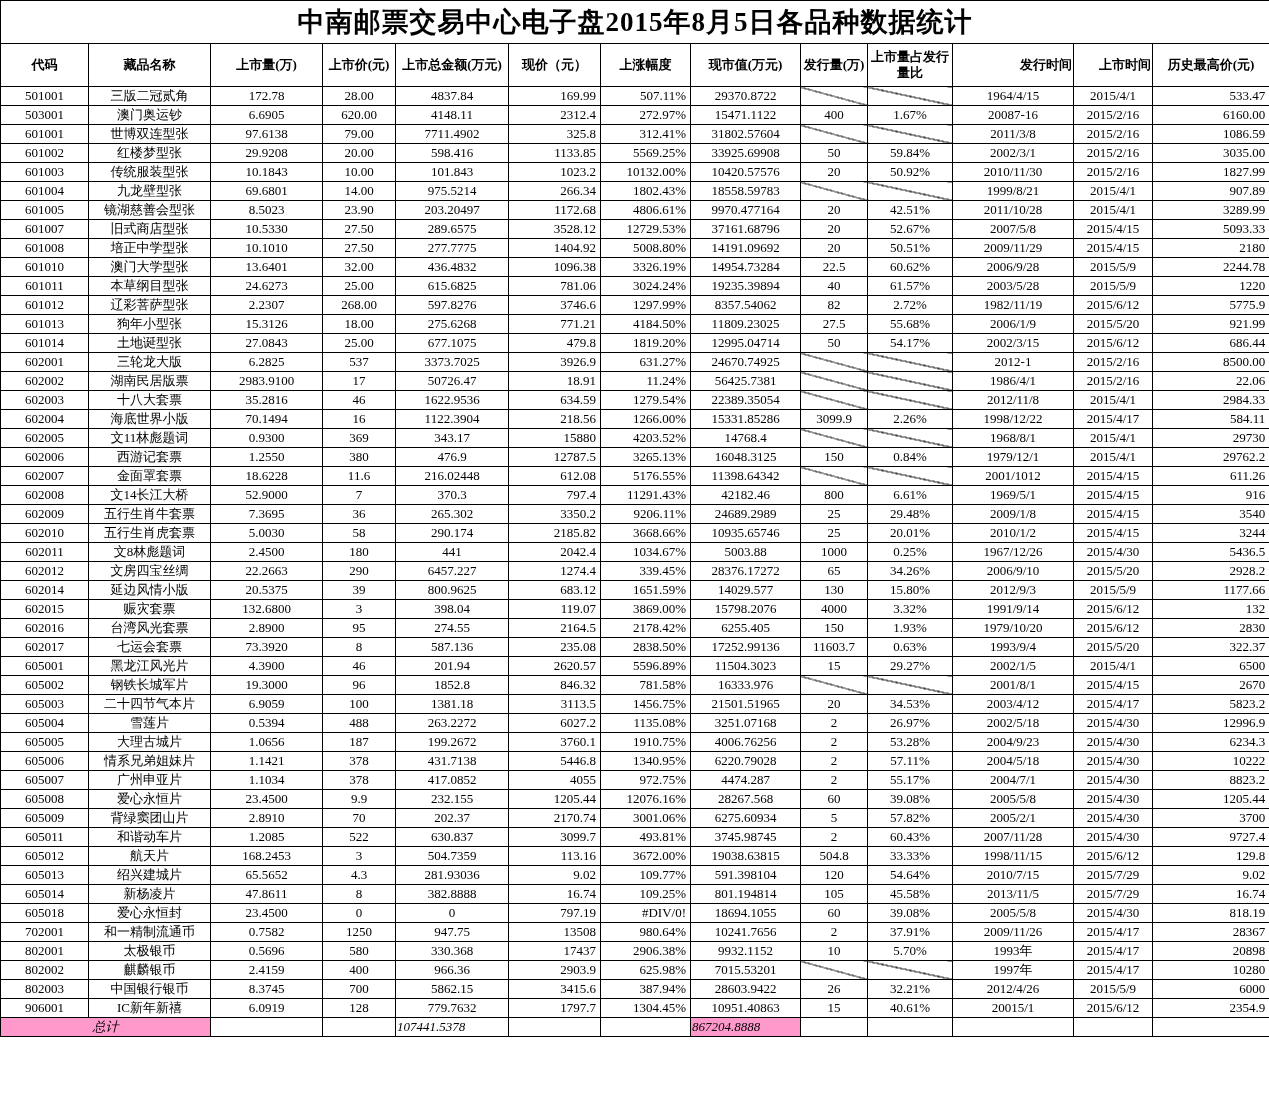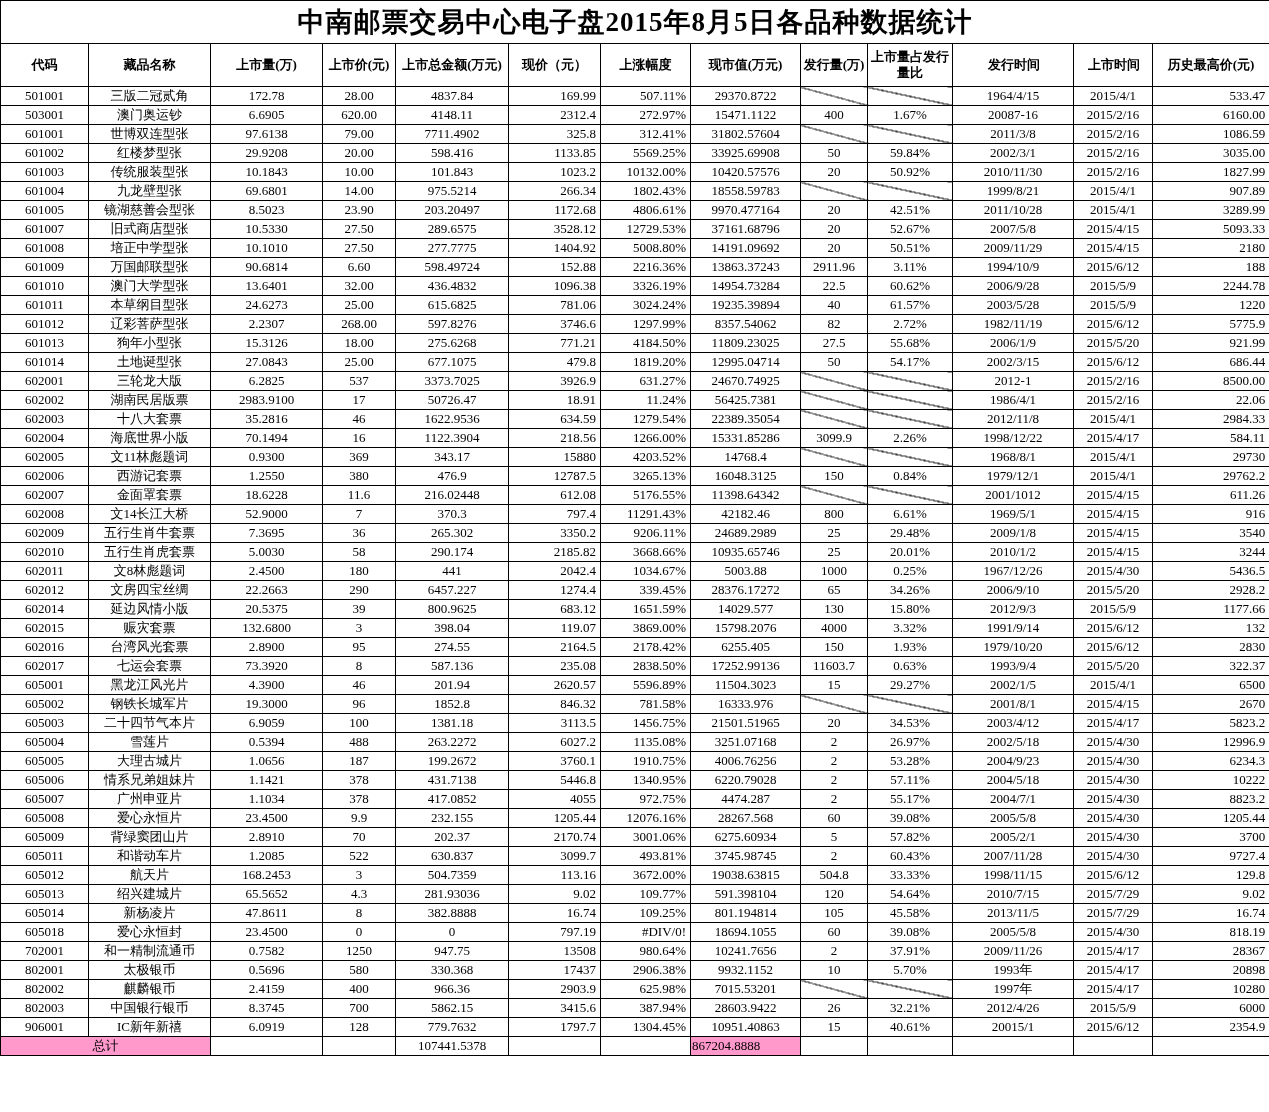--- a/index.html
+++ b/index.html
@@ -16,28 +16,28 @@
   .title-cell {
     height:42px; font-size:27px; font-weight:bold; text-align:center;
     white-space:nowrap; letter-spacing:1px;
   }
   .header-tr th {
     height:42px; font-weight:bold; white-space:normal; word-break:break-all;
     line-height:1.25;
   }
   
   td.c5, td.c6, td.c12 { text-align:right; padding-right:4px; }
-  th.c10, th.c11 { text-align:center; padding-left:3px;margin-left:26px; }
+  th.c10, th.c11 { text-align:right; padding-left:3px;margin-left:26px; }
   
   td.diag {
     background-image:linear-gradient(to top right,
       transparent calc(50% - 0.6px), #333 calc(50% - 0.6px),
       #333 calc(50% + 0.6px), transparent calc(50% + 0.6px));
   }
-  .total-tr td { height:18px; }
+  .total-tr td { height:18px;font-style:italic; }
 </style>
 </head>
 <body>
 
 <div class="sheet">
   <table>
     <colgroup>
       <col style="width:88px">
         <col style="width:122px">
         <col style="width:112px">
@@ -202,35 +202,20 @@
           <td class="c5">1404.92</td>
           <td class="c6">5008.80%</td>
           <td class="c7">14191.09692</td>
           <td class="c8">20</td>
           <td class="c9">50.51%</td>
           <td class="c10">2009/11/29</td>
           <td class="c11">2015/4/15</td>
           <td class="c12">2180</td>
         </tr>
         <tr>
-          <td class="c0">601009</td>
-          <td class="c1">万国邮联型张</td>
-          <td class="c2">90.6814</td>
-          <td class="c3">6.60</td>
-          <td class="c4">598.49724</td>
-          <td class="c5">152.88</td>
-          <td class="c6">2216.36%</td>
-          <td class="c7">13863.37243</td>
-          <td class="c8">2911.96</td>
-          <td class="c9">3.11%</td>
-          <td class="c10">1994/10/9</td>
-          <td class="c11">2015/6/12</td>
-          <td class="c12">188</td>
-        </tr>
-        <tr>
           <td class="c0">601010</td>
           <td class="c1">澳门大学型张</td>
           <td class="c2">13.6401</td>
           <td class="c3">32.00</td>
           <td class="c4">436.4832</td>
           <td class="c5">1096.38</td>
           <td class="c6">3326.19%</td>
           <td class="c7">14954.73284</td>
           <td class="c8">22.5</td>
           <td class="c9">60.62%</td>
@@ -820,21 +805,21 @@
           <td class="c8">15</td>
           <td class="c9">40.61%</td>
           <td class="c10">20015/1</td>
           <td class="c11">2015/6/12</td>
           <td class="c12">2354.9</td>
         </tr>
         <tr class="total-tr">
           <td colspan="2" style="background: rgb(255, 153, 204); text-align: center;">总计</td>
           <td class="c2" style="text-align: center;"></td>
           <td class="c3" style="text-align: center;"></td>
-          <td class="c4" style="text-align: center;">107441.5378</td>
+          <td class="c4" style="text-align: left;">107441.5378</td>
           <td class="c5" style="text-align: center;"></td>
           <td class="c6" style="text-align: center;"></td>
           <td class="c7" style="background: rgb(255, 153, 204); text-align: left;">867204.8888</td>
           <td class="c8" style="text-align: center;"></td>
           <td class="c9" style="text-align: center;"></td>
           <td class="c10" style="text-align: center;"></td>
           <td class="c11" style="text-align: center;"></td>
           <td class="c12" style="text-align: center;"></td>
         </tr>
       </tbody>

